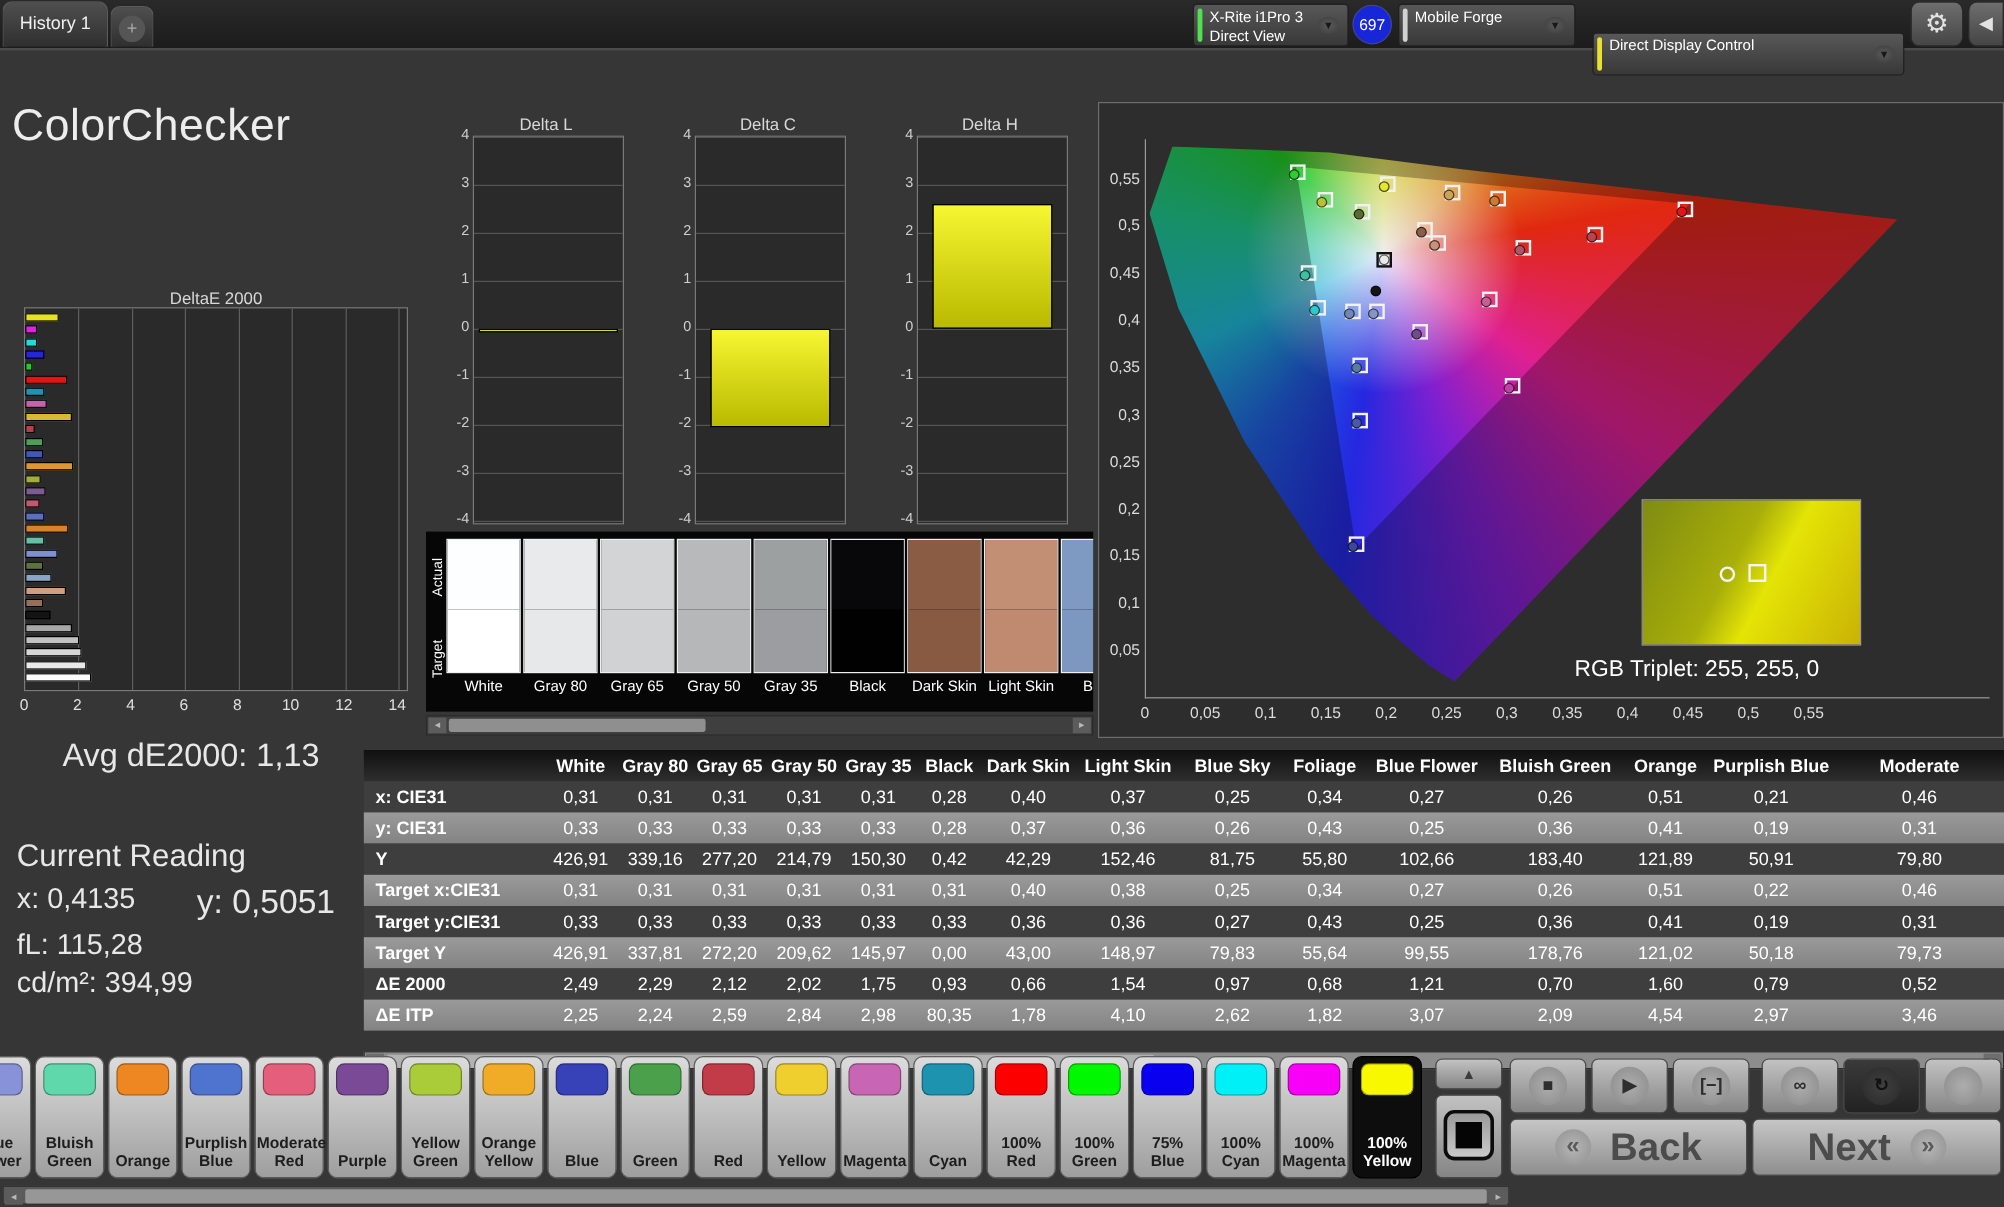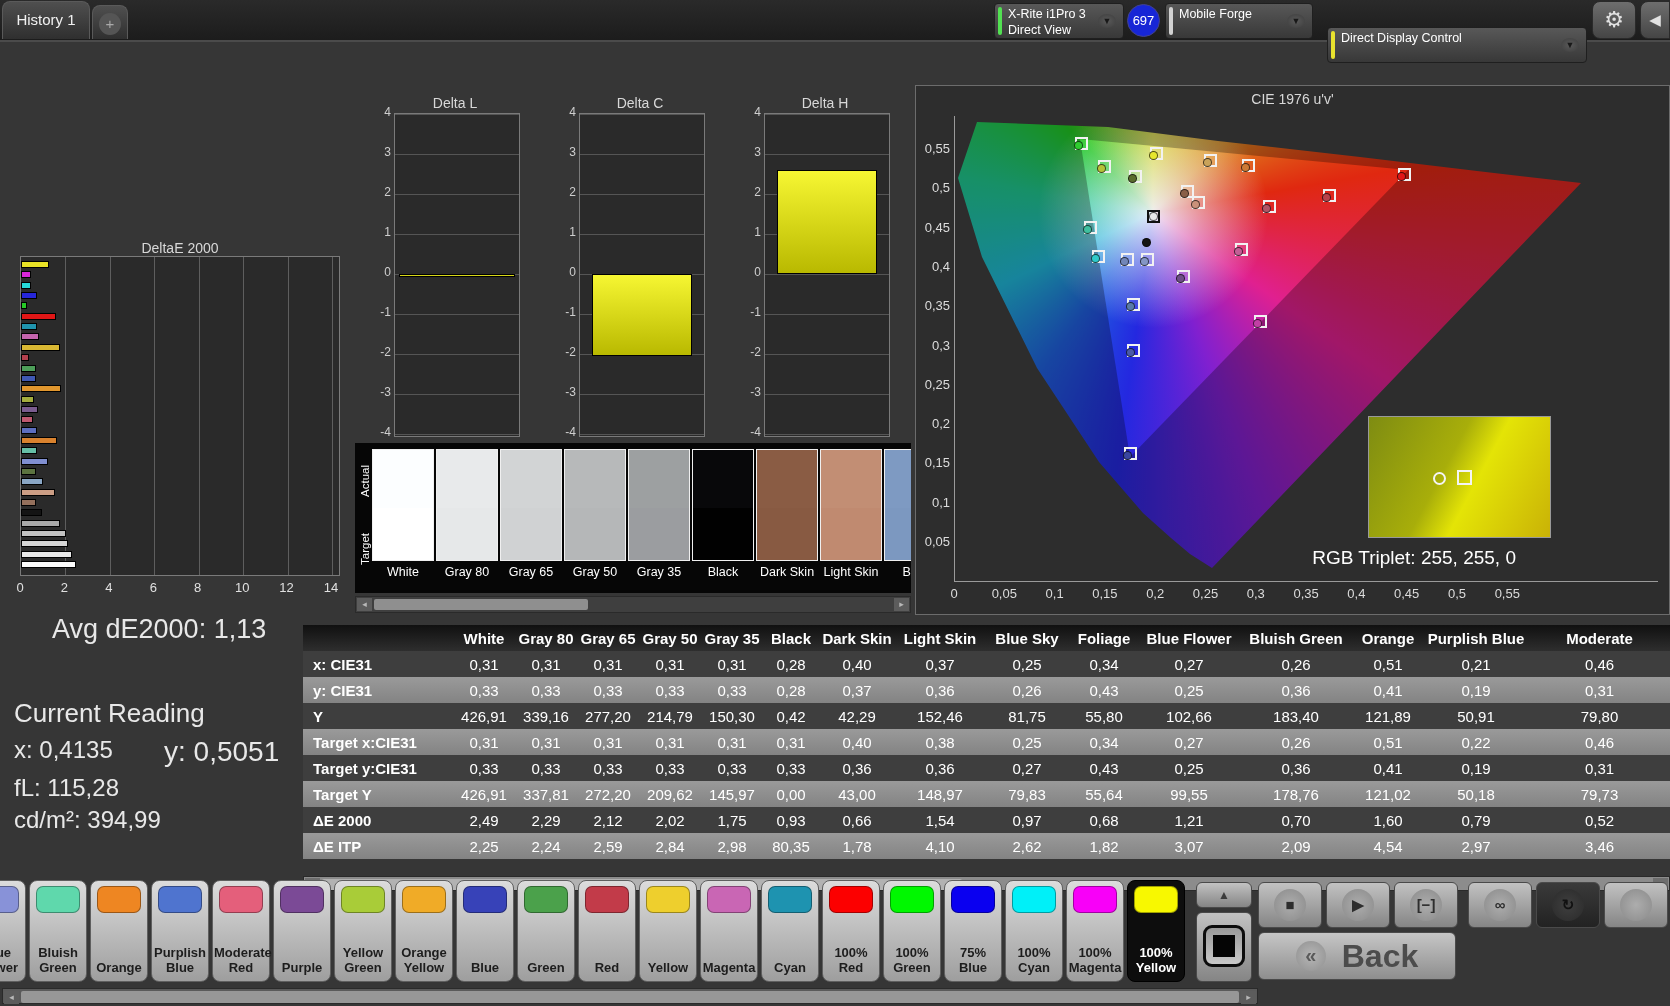--- a/index.html
+++ b/index.html
@@ -139,20 +139,21 @@
       <div class="chev">▼</div>
     </div>
     <div class="sqbtn" style="left:1592px;width:44px;font-size:22px;line-height:36px;">
       <span>⚙</span>
     </div>
     <div class="sqbtn" style="left:1640px;width:30px;font-size:15px;line-height:36px;border-radius:8px 0 0 8px;">
       <span>◀</span>
     </div>
   </div>
 
+  <div id="page-title">ColorChecker</div>
 
   <div class="dchart" style="left:372px;">
     <div class="dtitle">Delta L</div>
     <div class="dticks">
         <div class="dtick" style="top: 10px;">4</div>
         <div class="dtick" style="top: 50px;">3</div>
         <div class="dtick" style="top: 90px;">2</div>
         <div class="dtick" style="top: 130px;">1</div>
         <div class="dtick" style="top: 170px;">0</div>
         <div class="dtick" style="top: 210px;">-1</div>
@@ -355,21 +356,20 @@
         </div>
       </div>
   </div>
   <div class="hscroll" style="left:355px;top:596px;width:556px;height:17px;">
     <div class="harrow" style="left:1px;">◂</div>
     <div class="hthumb" style="left:18px;width:214px;"></div>
     <div class="harrow" style="right:1px;">▸</div>
   </div>
 
   <div id="cie">
-    <div id="cietitle">CIE 1976 u'v'</div>
     <div id="horseshoe"></div>
     <div id="gamut"></div>
     <div class="axisv"></div>
     <div class="axish"></div>
     <div id="cieylabs">
         <div class="cieylab" style="left: 0px; top: 55px;">0,55</div>
         <div class="cieylab" style="left: 0px; top: 94.3px;">0,5</div>
         <div class="cieylab" style="left: 0px; top: 133.6px;">0,45</div>
         <div class="cieylab" style="left: 0px; top: 172.9px;">0,4</div>
         <div class="cieylab" style="left: 0px; top: 212.2px;">0,35</div>
@@ -727,20 +727,24 @@
     <div class="disc">↻</div>
     </div>
   <div class="ctl" style="left:1604px;top:882px;width:64px;height:46px;">
     <div class="disc"></div>
     </div>
 
   <div class="navbtn" style="left:1258px;top:932px;width:198px;height:48px;">
     <span class="navcirc">«</span>
     <span>Back</span>
   </div>
+  <div class="navbtn" style="left:1460px;top:932px;width:208px;height:48px;">
+    <span>Next</span>
+    <span class="navcirc">»</span>
+  </div>
 
   <div class="hscroll" style="left:2px;top:988px;width:1256px;height:16px;background:#5a5a5a;">
     <div class="harrow" style="left:1px;top:2px;">◂</div>
     <div class="hthumb" style="left:18px;width:1218px;top:2px;height:12px;background:#979797;"></div>
     <div class="harrow" style="right:1px;top:2px;">▸</div>
   </div>
 
 </div>
 
 </body></html>

